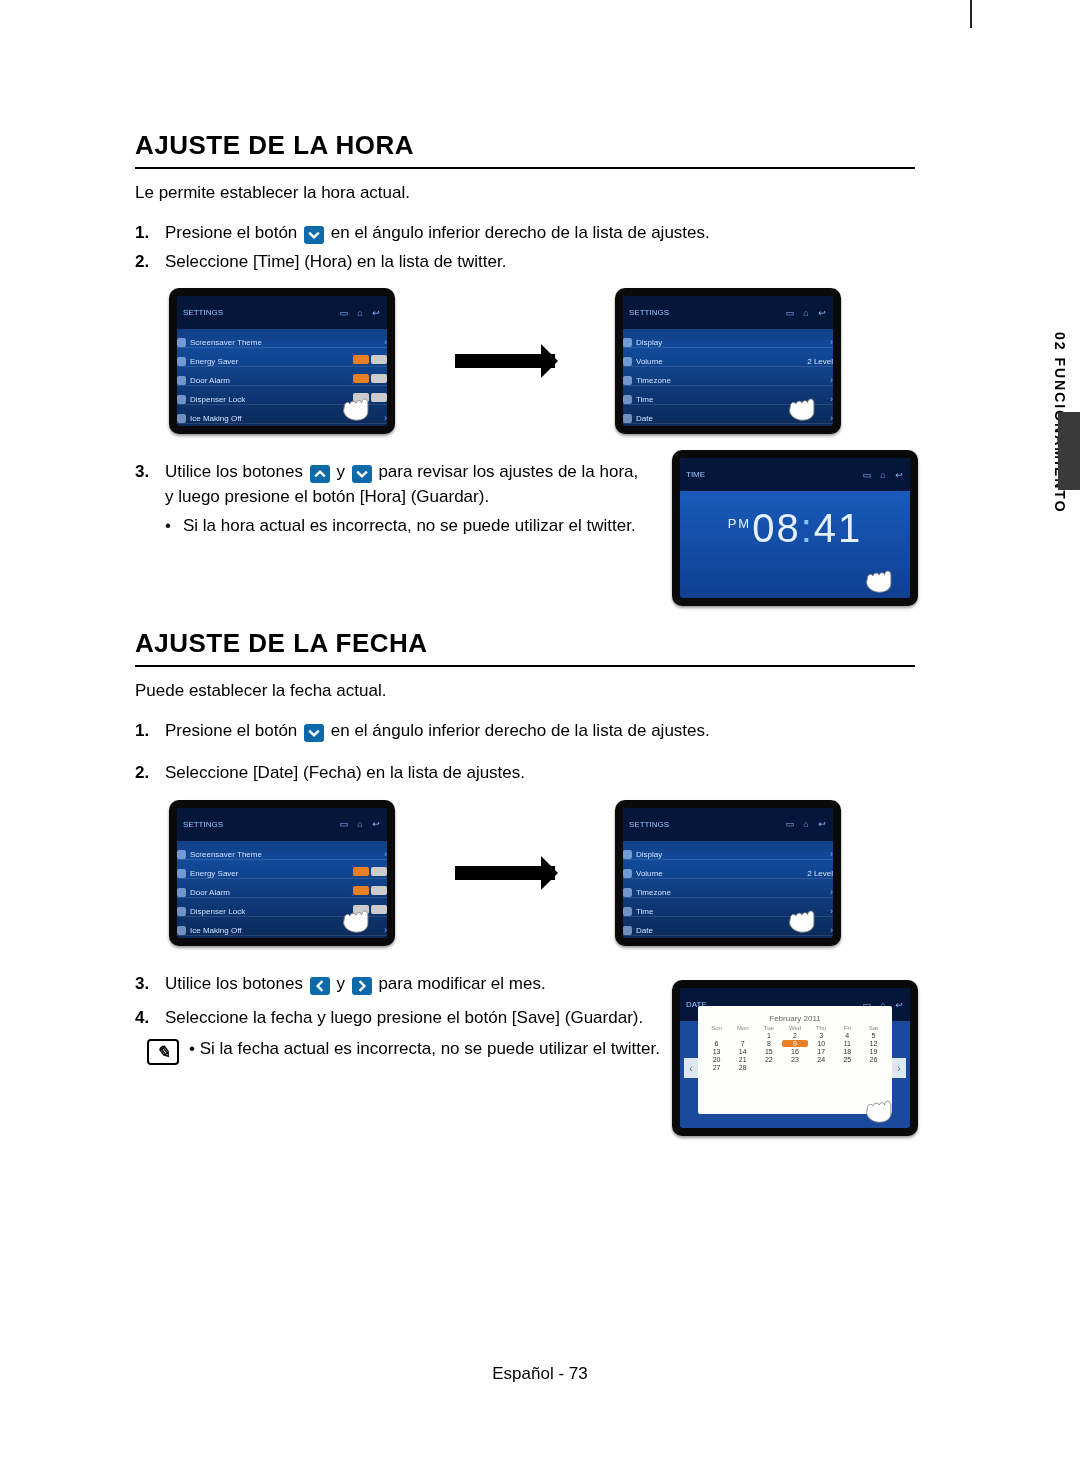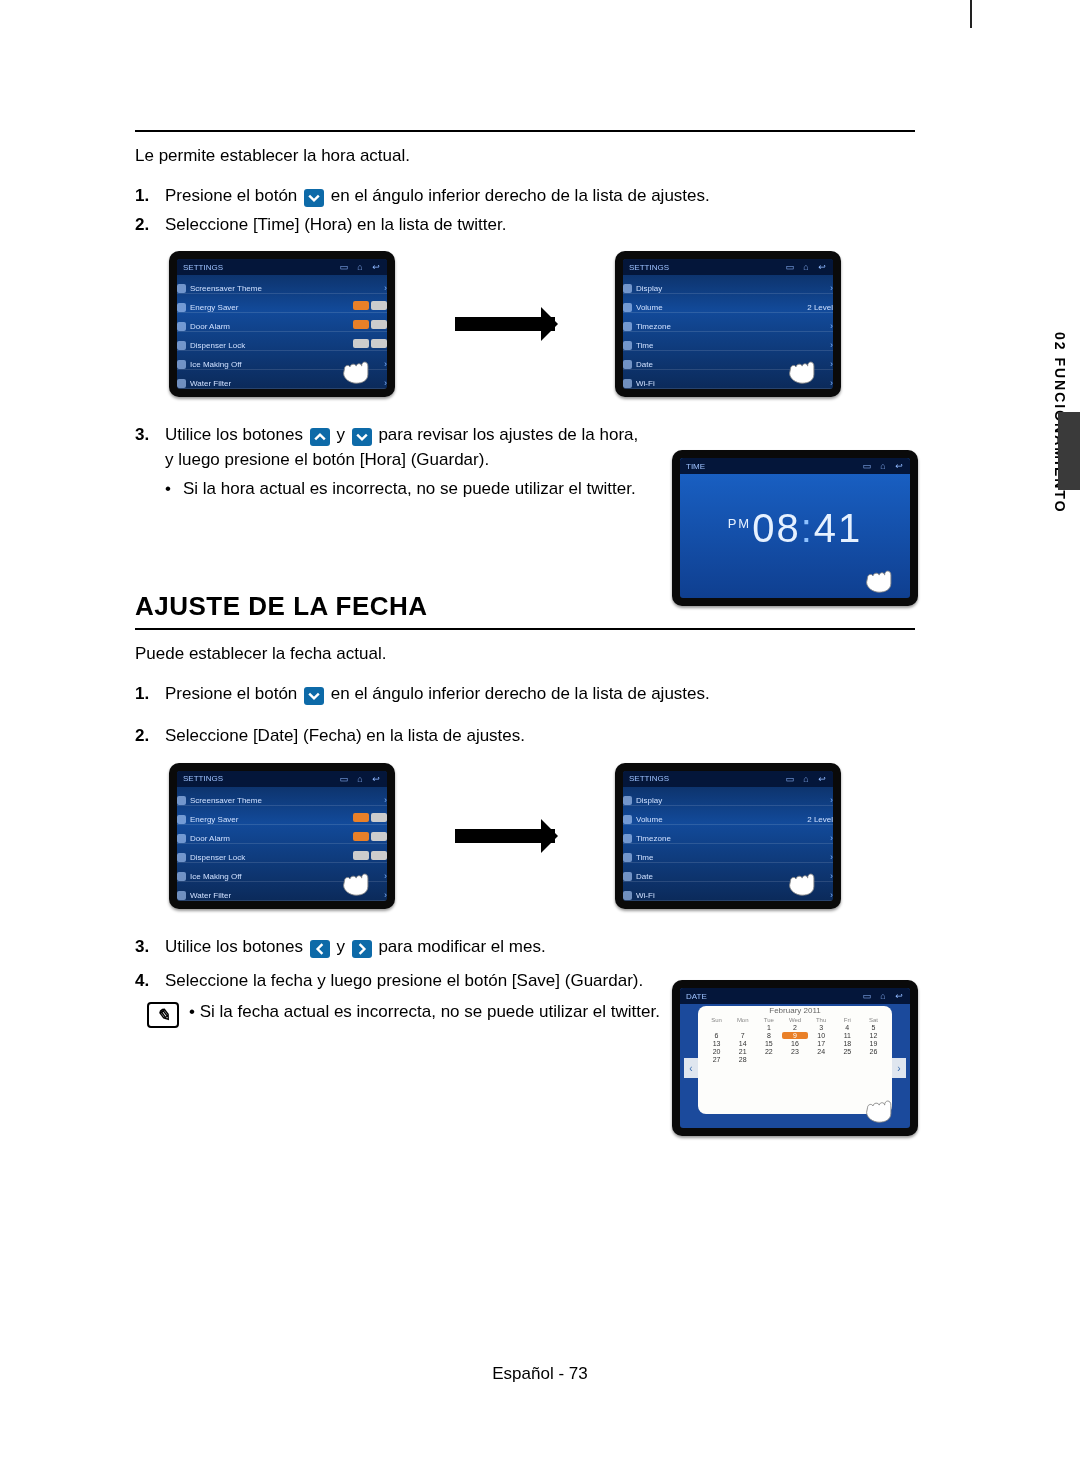--- a/index.html
+++ b/index.html
@@ -16,36 +16,36 @@
 .inline-icon{display:inline-flex;align-items:center;justify-content:center;width:20px;height:18px;background:#0d6aa8;border-radius:3px;vertical-align:-3px;margin:0 2px}
 .inline-icon.left{background:#0d6aa8}
 .inline-icon svg{width:12px;height:12px}
 .bullet-row{display:flex;align-items:flex-start;margin:6px 0 0 30px;font-size:17px}
 .bullet-row .dot{width:18px}
 .note-row{display:flex;align-items:flex-start;margin:8px 0 0 12px;font-size:17px}
 .note-icon{width:28px;height:22px;border:2px solid #000;border-radius:4px;display:flex;align-items:center;justify-content:center;margin-right:10px;flex:none;font-style:italic;font-weight:bold}
 .figrow{display:flex;align-items:center;gap:60px;margin:12px 0 26px 34px}
 .dev{background:#0a0a0a;border-radius:10px;padding:8px;box-shadow:0 2px 3px rgba(0,0,0,.4)}
 .screen{width:210px;height:130px;background:linear-gradient(#0b2a5a,#124a9a 40%,#0b2a5a);border-radius:3px;position:relative;overflow:hidden;font-size:8px;color:#cfe0ff}
-.sbar{display:flex;align-items:center;justify-content:space-between;background:#04163a;height:16px;padding:0 6px;font-size:8px;color:#9fc3ff}
+.sbar{display:flex;align-items:center;justify-content:space-between;background:#04163a;height:33px;padding:0 6px;font-size:8px;color:#9fc3ff}
 .srow{display:flex;align-items:flex-end;justify-content:space-between;border-bottom:1px solid rgba(255,255,255,.12);height:18px;padding:0 0}
 .srow .lbl{display:flex;align-items:center;gap:4px}
 .srow .ic{width:9px;height:9px;background:rgba(180,210,255,.6);border-radius:2px}
 .pill{display:inline-block;width:16px;height:9px;border-radius:2px;margin-left:2px}
 .pon{background:#e98028}.poff{background:#ccc}
 .chv{color:#7fb2ff;font-size:9px}
 .hand{position:absolute;right:6px;bottom:4px;width:46px;height:36px}
 .hand svg{width:100%;height:100%}
 .timebox{background:linear-gradient(#1a63c8,#0f3f90);display:flex;flex-direction:column;align-items:center;justify-content:center;height:100%}
 .timebox .hdr{position:absolute;top:0;left:0;right:0}
 .timebig{font-size:40px;font-weight:300;color:#e6f1ff;letter-spacing:2px}
 .timebig .pm{font-size:13px;margin-right:1px;vertical-align:14px}
 .timebig .colon{color:#8fc2ff}
 .datebox{background:#1b4a9c}
-.calwrap{position:absolute;top:18px;left:18px;right:18px;bottom:14px;background:#fdfdfb;border-radius:8px;color:#444;padding:0 6px;font-size:7px}
+.calwrap{position:absolute;top:18px;left:18px;right:18px;bottom:14px;background:#fdfdfb;border-radius:2px;color:#444;padding:8px 6px;font-size:7px}
 .calhdr{text-align:center;font-size:8px;color:#666;margin-bottom:2px}
 .calgrid{display:grid;grid-template-columns:repeat(7,1fr);gap:1px;text-align:center}
 .calgrid .dh{color:#888;font-size:6px}
 .calgrid .d{color:#333}
 .calgrid .sel{background:#e98028;color:#fff;border-radius:2px}
 .calnav{position:absolute;top:50%;width:14px;height:20px;background:#dfe6ef;display:flex;align-items:center;justify-content:center;color:#3a6db0;font-size:10px}
 .calnav.l{left:4px}.calnav.r{right:4px}
 .arrow{width:100px;height:14px;background:#000;position:relative;align-self:center}
 .arrow:after{content:"";position:absolute;right:-20px;top:-10px;border:17px solid transparent;border-left-color:#000}
 .dev.small .screen{width:230px;height:140px}
@@ -65,20 +65,21 @@
 
 <div class="topline"></div>
 
 <div class="sidebar">
   <span class="label">02  FUNCIONAMIENTO</span>
   <span class="blk"></span>
 </div>
 
 <div class="content">
 
+  <h2>AJUSTE DE LA HORA</h2>
   <div class="hr"></div>
   <p class="lead">Le permite establecer la hora actual.</p>
 
   <div class="steps">
     <div class="step">
       <span class="num">1.</span>
       <span class="txt">
         <span>Presione el botón </span>
         <span class="inline-icon">
               <svg viewBox="0 0 10 10">

